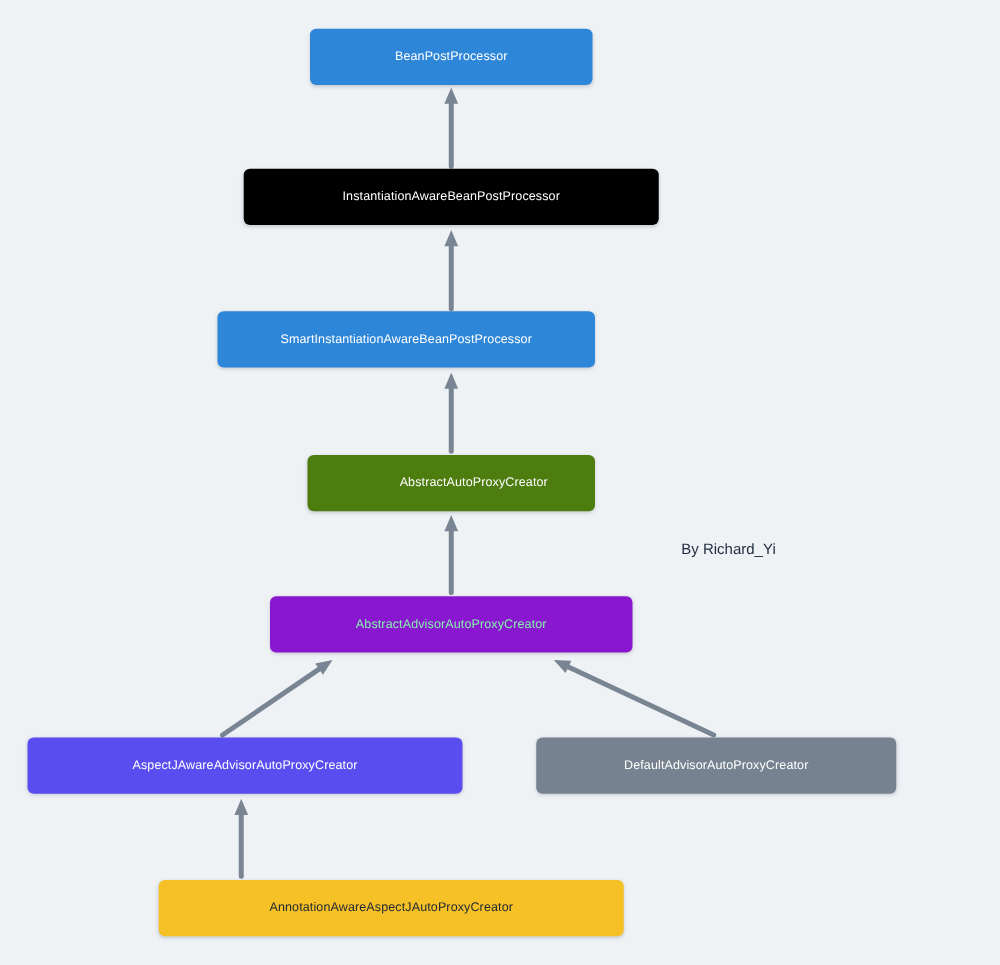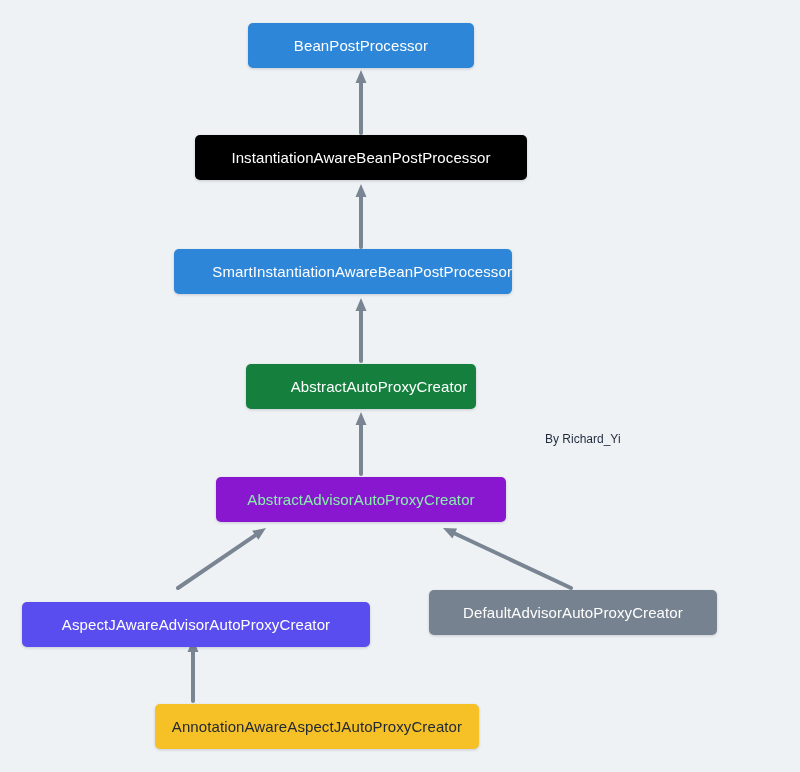--- a/index.html
+++ b/index.html
@@ -27,21 +27,21 @@
     pointer-events: none;
   }
   .node {
     position: absolute;
     box-sizing: border-box;
     display: flex;
     align-items: center;
     justify-content: center;
     border-radius: 5px;
     color: #ffffff;
-    font-size: 15px;
+    font-size: 10px;
     font-family: "Liberation Sans", sans-serif;
     letter-spacing: 0.1px;
     white-space: nowrap;
     box-shadow: 0 1px 3px rgba(40, 50, 70, 0.20);
     cursor: pointer;
   }
   .watermark {
     position: absolute;
     font-size: 12px;
     font-weight: normal;
@@ -86,35 +86,35 @@
       </g>
     </svg>
 
   <div id="node-layer">
       <div class="node" style="left: 248px; top: 23px; width: 226px; height: 45px; background: rgb(46, 134, 216); color: rgb(255, 255, 255);">
         <span>BeanPostProcessor</span>
       </div>
       <div class="node" style="left: 195px; top: 135px; width: 332px; height: 45px; background: #000000; color: rgb(255, 255, 255);">
         <span>InstantiationAwareBeanPostProcessor</span>
       </div>
-      <div class="node" style="left: 174px; top: 249px; width: 338px; height: 45px; background: rgb(46, 134, 216); color: rgb(255, 255, 255); justify-content: flex-end;">
+      <div class="node" style="left: 174px; top: 249px; width: 302px; height: 45px; background: rgb(46, 134, 216); color: rgb(255, 255, 255);">
         <span>SmartInstantiationAwareBeanPostProcessor</span>
       </div>
-      <div class="node" style="left: 246px; top: 364px; width: 230px; height: 45px; background: #15803d; color: rgb(255, 255, 255); padding-left: 36px;">
+      <div class="node" style="left: 246px; top: 364px; width: 230px; height: 45px; background: #4d7c0f; color: rgb(255, 255, 255); padding-left: 36px;">
         <span>AbstractAutoProxyCreator</span>
       </div>
       <div class="node" style="left: 216px; top: 477px; width: 290px; height: 45px; background: rgb(138, 23, 208); color: #86efac;">
         <span>AbstractAdvisorAutoProxyCreator</span>
       </div>
-      <div class="node" style="left: 22px; top: 590px; width: 348px; height: 45px; background: rgb(90, 77, 240); color: rgb(255, 255, 255); margin-top: 12px;">
+      <div class="node" style="left: 22px; top: 590px; width: 348px; height: 45px; background: rgb(90, 77, 240); color: rgb(255, 255, 255);">
         <span>AspectJAwareAdvisorAutoProxyCreator</span>
       </div>
       <div class="node" style="left: 429px; top: 590px; width: 288px; height: 45px; background: rgb(118, 130, 143); color: rgb(255, 255, 255);">
         <span>DefaultAdvisorAutoProxyCreator</span>
       </div>
-      <div class="node" style="left: 127px; top: 704px; width: 324px; height: 45px; background: rgb(245, 193, 39); color: rgb(35, 41, 51); margin-left: 28px;">
+      <div class="node" style="left: 127px; top: 704px; width: 372px; height: 45px; background: rgb(245, 193, 39); color: rgb(35, 41, 51);">
         <span>AnnotationAwareAspectJAutoProxyCreator</span>
       </div>
     </div>
 
   <div class="watermark" style="left: 545px; top: 432px; color: rgb(31, 43, 61);">By Richard_Yi</div>
 
 </div>
 
 </body></html>

